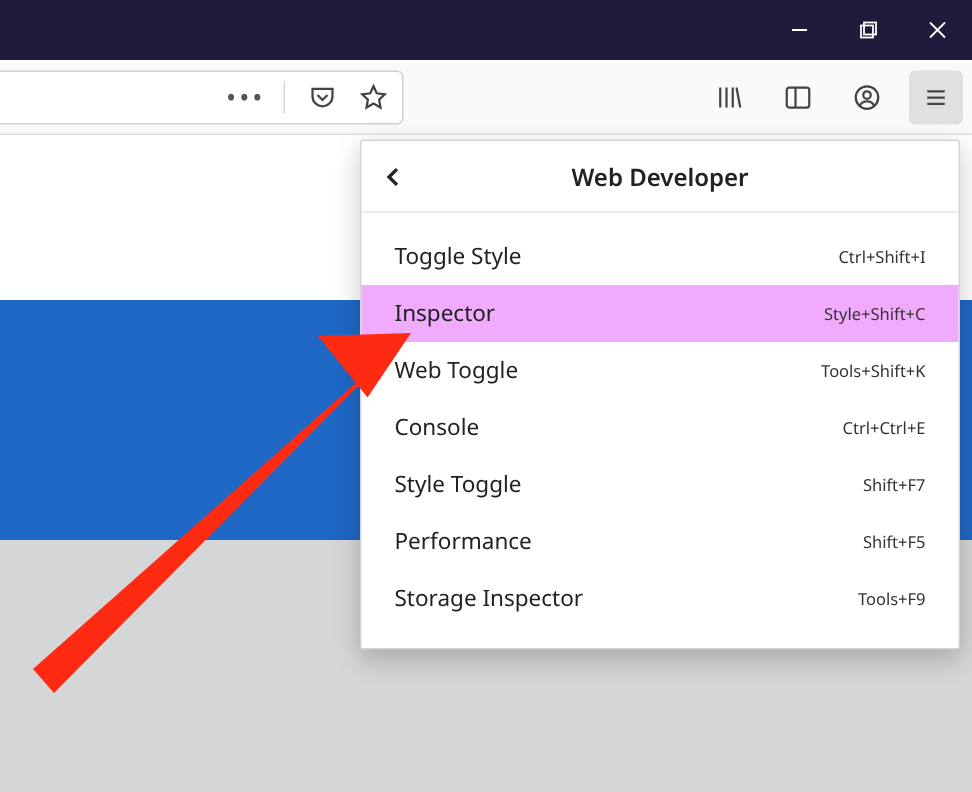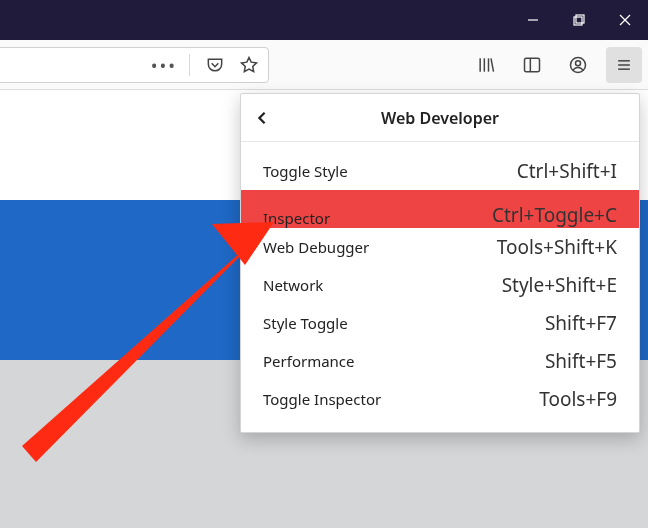--- a/index.html
+++ b/index.html
@@ -28,22 +28,22 @@
     .band-gray  { height:170px; background:#d5d6d8; }
 
     
     .menu { position:absolute; top:93px; right:8px; width:400px; background:#fff; border:1px solid #d4d4d4; border-radius:2px; box-shadow:0 6px 18px rgba(0,0,0,.22); }
     .menu-head { height:48px; display:flex; align-items:center; border-bottom:1px solid #e6e6e6; }
     .back { width:42px; height:48px; display:flex; align-items:center; justify-content:center; }
     .back svg { width:14px; height:14px; stroke:#222; stroke-width:2.6; fill:none; }
     .menu-title { flex:1; text-align:center; font-weight:600; font-size:16px; color:#222; margin-right:42px; }
     .items { padding:10px 0 14px; }
     .item { display:flex; justify-content:space-between; align-items:center; padding:0 22px; height:38px; font-size:15px; color:#222; }
-    .item.hov { background:#ef4444;align-items:flex-end; }
-    .shortcut { color:#333; font-size:19px; }
+    .item.hov { background:#f0abfc; }
+    .shortcut { color:#333; font-size:11px; }
 
     
     .arrow-svg { position:absolute; left:20px; top:150px; width:280px; height:320px; pointer-events:none; }
   </style>
 </head>
 <body>
 
 <div class="titlebar">
   <div class="win-btn">
       <svg viewBox="0 0 12 12">
@@ -136,40 +136,40 @@
     </div>
     <div class="menu-title">Web Developer</div>
   </div>
   <div class="items" id="menu-items">
       <div class="item">
         <span>Toggle Style</span>
         <span class="shortcut">Ctrl+Shift+I</span>
       </div>
       <div class="item hov">
         <span>Inspector</span>
-        <span class="shortcut">Ctrl+Toggle+C</span>
+        <span class="shortcut">Style+Shift+C</span>
       </div>
       <div class="item">
-        <span>Web Debugger</span>
+        <span>Web Toggle</span>
         <span class="shortcut">Tools+Shift+K</span>
       </div>
       <div class="item">
-        <span>Network</span>
-        <span class="shortcut">Style+Shift+E</span>
+        <span>Console</span>
+        <span class="shortcut">Ctrl+Ctrl+E</span>
       </div>
       <div class="item">
         <span>Style Toggle</span>
         <span class="shortcut">Shift+F7</span>
       </div>
       <div class="item">
         <span>Performance</span>
         <span class="shortcut">Shift+F5</span>
       </div>
       <div class="item">
-        <span>Toggle Inspector</span>
+        <span>Storage Inspector</span>
         <span class="shortcut">Tools+F9</span>
       </div>
     </div>
 </div>
 
 <svg class="arrow-svg" viewBox="0 0 280 320">
   <defs></defs>
   <polygon points="254,72 192,74 225,115" fill="#ff2a12"></polygon>
   <polygon points="238,87 220,106 16,312 2,296" fill="#ff2a12"></polygon>
 </svg>

